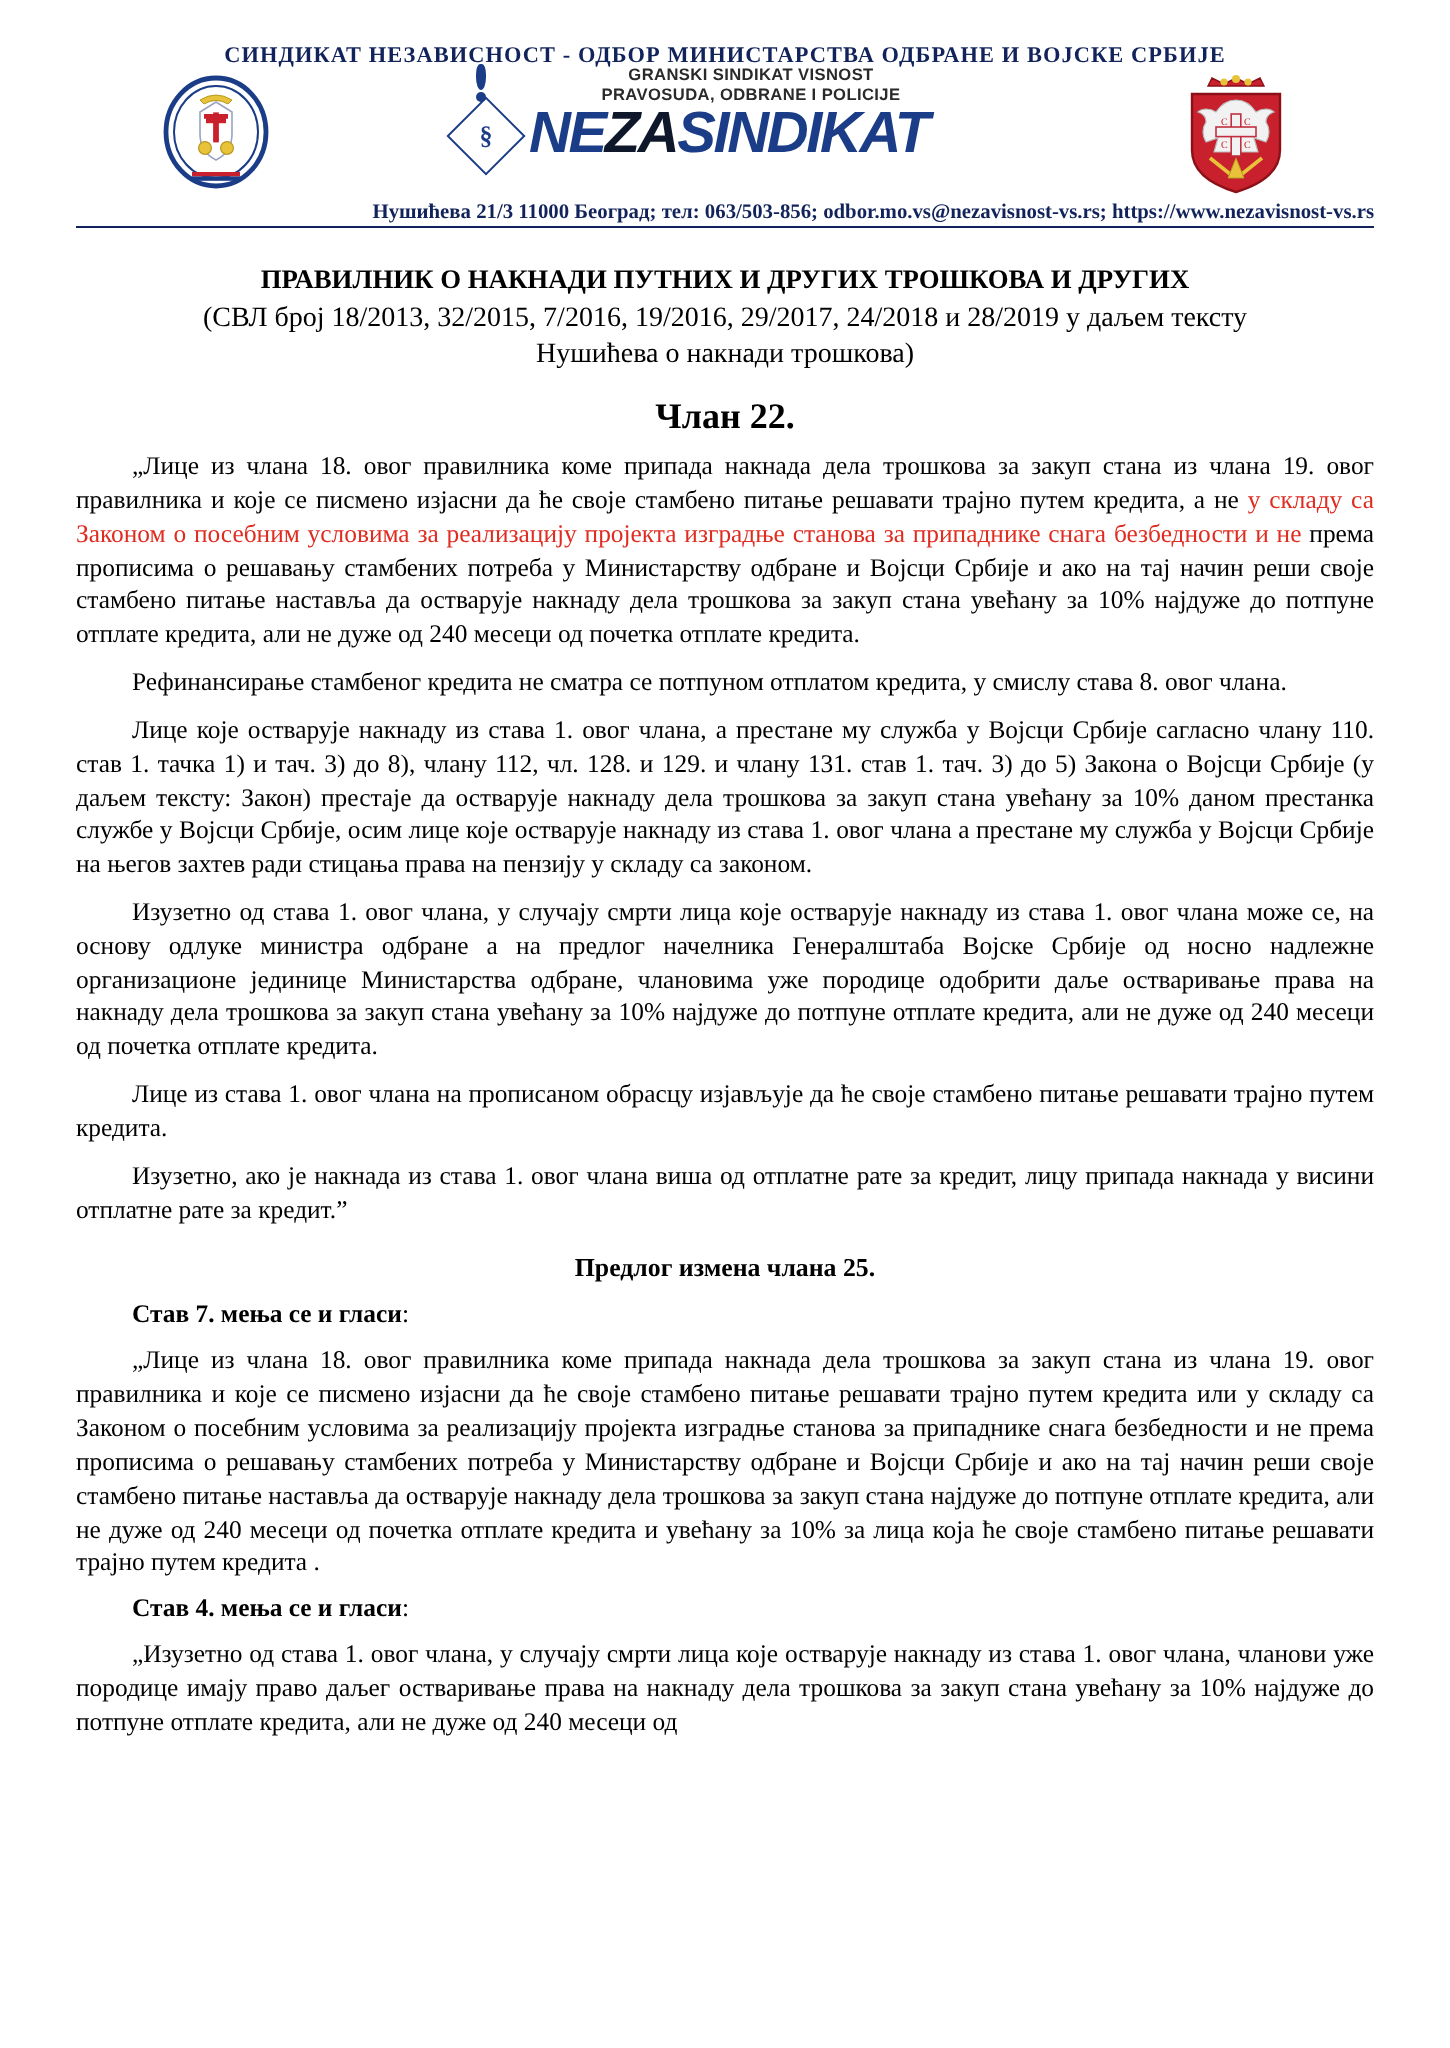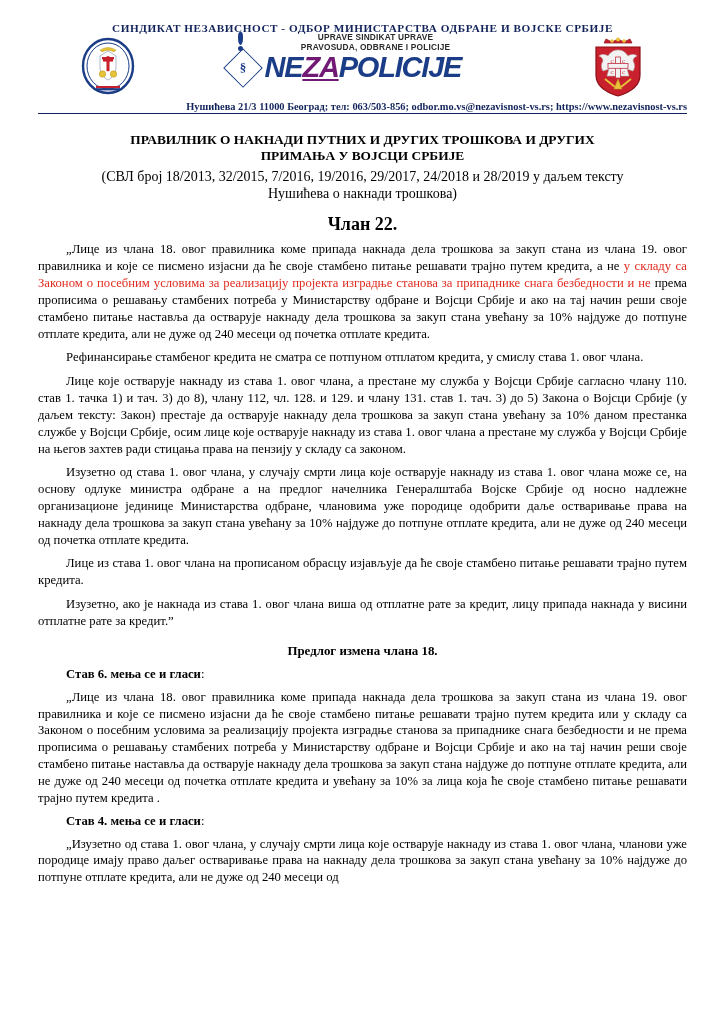--- a/index.html
+++ b/index.html
@@ -81,21 +81,21 @@
     left: 52px;
     top: -1px;
     font-family: "Liberation Sans", sans-serif;
     font-weight: bold;
     font-style: italic;
     font-size: 29px;
     letter-spacing: -1.2px;
     color: #1b3c87;
     line-height: 1;
   }
-  .nez-word .za { color: #701a75; text-decoration: underline; }
+  .nez-word .za { color: #0f172a; }
   .nez-diamond {
     position: absolute;
     left: 16px;
     top: 0px;
     width: 26px;
     height: 26px;
     border: 1.4px solid #1b3c87;
     transform: rotate(45deg);
   }
   .nez-diamond .sect {
@@ -207,31 +207,31 @@
           <rect x="23" y="22" width="10" height="2.6" fill="#c8202c"></rect>
           <path d="M20 13 q8 -5 16 0 l-2 2 q-6 -3.6 -12 0 z" fill="#e8c33a" stroke="#b89a20" stroke-width="0.5"></path>
           <circle cx="22.5" cy="37" r="3.2" fill="#e8c33a" stroke="#b89a20" stroke-width="0.6"></circle>
           <circle cx="33.5" cy="37" r="3.2" fill="#e8c33a" stroke="#b89a20" stroke-width="0.6"></circle>
           <rect x="16" y="49" width="24" height="2.2" fill="#c8202c"></rect>
           <rect x="16" y="51.2" width="24" height="2.2" fill="#1b3c87"></rect>
         </svg>
       </div>
 
       <div class="logo-center">
-        <div class="branch-text">UPRAVE SINDIKAT UPRAVE</div>
+        <div class="branch-text">GRANSKI SINDIKAT VISNOST</div>
         <div class="branch-text">PRAVOSUDA, ODBRANE I POLICIJE</div>
         <div class="nez-wrap">
           <div class="nez-excl">
             <div class="bar"></div>
             <div class="dot"></div>
           </div>
           <div class="nez-diamond">
             <span class="sect">§</span>
           </div>
-          <div class="nez-word"><span>NE</span><span class="za">ZA</span><span>POLICIJE</span></div>
+          <div class="nez-word"><span>NE</span><span class="za">ZA</span><span>SINDIKAT</span></div>
         </div>
       </div>
 
       <div class="logo-right">
         <svg viewBox="0 0 58 62" width="58" height="62" aria-hidden="true">
           <path d="M29 4 l6 3 l6 -3 l2 4 h-28 l2 -4 l6 3 z" fill="#c8202c" stroke="#8c1018" stroke-width="0.7"></path>
           <circle cx="23" cy="6" r="1.8" fill="#e8c33a"></circle>
           <circle cx="29" cy="4.5" r="2" fill="#e8c33a"></circle>
           <circle cx="35" cy="6" r="1.8" fill="#e8c33a"></circle>
           <path d="M7 12 h44 v28 c0 12 -12 18 -22 21 c-10 -3 -22 -9 -22 -21 z" fill="#c8202c" stroke="#8c1018" stroke-width="1.2"></path>
@@ -246,44 +246,43 @@
           <path d="M29 44 l-4 10 h8 z" fill="#e8c33a" stroke="#b89a20" stroke-width="0.5"></path>
         </svg>
       </div>
     </div>
 
     <div class="contact-line">Нушићева 21/3 11000 Београд; тел:  063/503-856; odbor.mo.vs@nezavisnost-vs.rs;  https://www.nezavisnost-vs.rs</div>
   </div>
 
   <div class="doc-title">
     <div>ПРАВИЛНИК О НАКНАДИ ПУТНИХ И ДРУГИХ ТРОШКОВА И ДРУГИХ</div>
-    <div>ПРИМАЊА У ВОЈСЦИ СРБИЈЕ</div>
   </div>
   <div class="doc-subtitle">
     <div>(СВЛ број 18/2013, 32/2015, 7/2016, 19/2016, 29/2017, 24/2018 и 28/2019 у даљем тексту</div>
     <div>Нушићева о накнади трошкова)</div>
   </div>
 
   <div class="article-heading">Члан 22.</div>
 
   <p class="body"><span>„Лице из члана 18. овог правилника коме припада накнада дела трошкова за закуп стана из члана 19. овог правилника и које се писмено изјасни да ће своје стамбено питање решавати трајно путем кредита, а не </span><span class="red">у складу са Законом о посебним условима за реализацију пројекта изградње станова за припаднике снага безбедности и не</span><span>  према прописима о решавању стамбених потреба у Министарству одбране и Војсци Србије и ако на тај начин реши своје стамбено питање настављa да остварује накнаду дела трошкова за закуп стана увећану за 10% најдуже до потпуне отплате кредита, али не дуже од 240 месеци од почетка отплате кредита.</span></p>
 
-  <p class="body">Рефинансирање стамбеног кредита не сматра се потпуном отплатом кредита, у смислу става 1. овог члана.</p>
+  <p class="body">Рефинансирање стамбеног кредита не сматра се потпуном отплатом кредита, у смислу става 8. овог члана.</p>
 
   <p class="body">Лице које остварује накнаду из става 1. овог члана, а престане му служба у Војсци Србије сагласно члану 110. став 1. тачка 1) и тач. 3) до 8), члану 112, чл. 128. и 129. и члану 131. став 1. тач. 3) до 5) Закона о Војсци Србије (у даљем тексту: Закон) престаје да остварује накнаду дела трошкова за закуп стана увећану за 10% даном престанка службе у Војсци Србије, осим лице које остварује накнаду из става 1. овог члана а престане му служба у Војсци Србије на његов захтев ради стицања права на пензију у складу са законом.</p>
 
   <p class="body">Изузетно од става 1. овог члана, у случају смрти лица које остварује накнаду из става 1. овог члана може се, на основу одлуке министра одбране а на предлог начелника Генералштаба Војске Србије од носно надлежне организационе јединице Министарства одбране, члановима уже породице одобрити даље остваривање права на накнаду дела трошкова за закуп стана увећану за 10% најдуже до потпуне отплате кредита, али не дуже од 240 месеци од почетка отплате кредита.</p>
 
   <p class="body">Лице из става 1. овог члана на прописаном обрасцу изјављује да ће своје стамбено питање решавати трајно путем кредита.</p>
 
   <p class="body">Изузетно, ако је накнада из става 1. овог члана виша од отплатне рате за кредит, лицу припада накнада у висини отплатне рате за кредит.”</p>
 
-  <div class="section-heading">Предлог измена  члана 18.</div>
-
-  <div class="stav-heading"><b>Став 6. мења се и гласи</b><span>:</span></div>
+  <div class="section-heading">Предлог измена  члана 25.</div>
+
+  <div class="stav-heading"><b>Став 7. мења се и гласи</b><span>:</span></div>
 
   <p class="body">„Лице из члана 18. овог правилника коме припада накнада дела трошкова за закуп стана из члана 19. овог правилника и које се писмено изјасни да ће своје стамбено питање решавати трајно путем кредита или у складу са Законом о посебним условима за реализацију пројекта изградње станова за припаднике снага безбедности и не према прописима о решавању стамбених потреба у Министарству одбране и Војсци Србије и ако на тај начин реши своје стамбено питање наставља да остварује накнаду дела трошкова за закуп стана најдуже до потпуне отплате кредита, али не дуже од 240 месеци од почетка отплате кредита и увећану за 10% за лица која ће своје стамбено питање решавати трајно путем кредита .</p>
 
   <div class="stav-heading"><b>Став 4. мења се и гласи</b><span>:</span></div>
 
   <p class="body">„Изузетно од става 1. овог члана, у случају смрти лица које остварује накнаду из става 1. овог члана, чланови уже породице имају право даљег остваривање права на накнаду дела трошкова за закуп стана увећану за 10% најдуже до потпуне отплате кредита, али не дуже од 240 месеци од</p>
 
 </div>
 
 </body></html>

